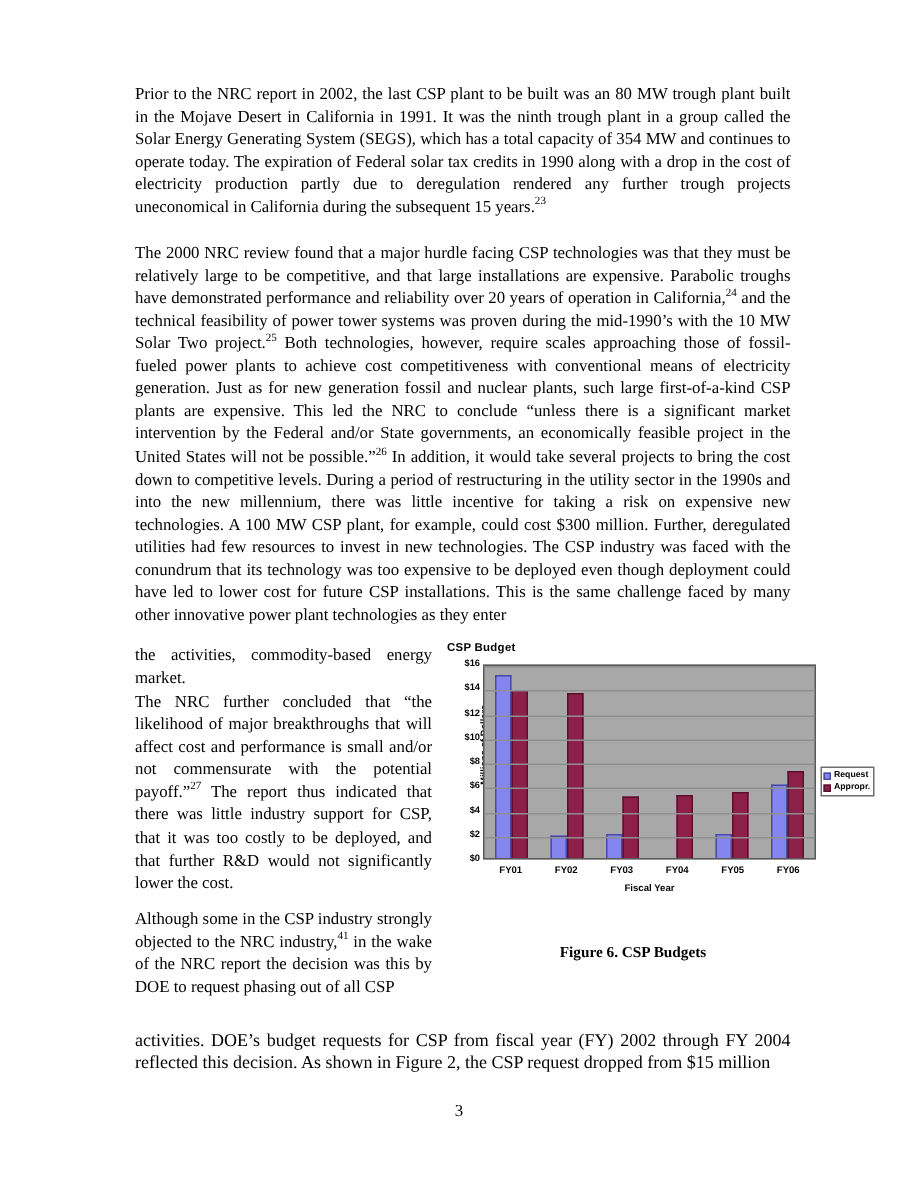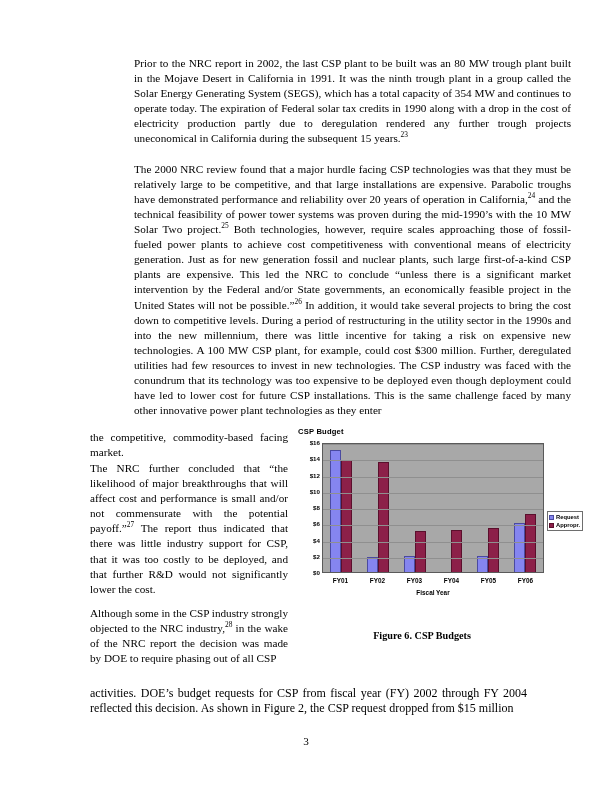--- a/index.html
+++ b/index.html
@@ -19,21 +19,20 @@
 
   
   .textcol {
     position: absolute;
     left: 90px;
     top: 56px;
     width: 437px;
     font-size: 11.2px;
     line-height: 15.1px;
     text-align: left;
-    margin-left: 44px;
   }
   .para {
     margin: 0 0 15.1px 0;
     text-align: justify;
     text-justify: inter-word;
   }
   .para:last-child { margin-bottom: 0; }
   sup {
     font-size: 7.4px;
     vertical-align: super;
@@ -250,29 +249,29 @@
 
 <div class="page">
 
   <div class="textcol">
     <p class="para"><span>Prior to the NRC report in 2002, the last CSP plant to be built was an 80 MW trough plant built in the Mojave Desert in California in 1991.  It was the ninth trough plant in a group called the Solar Energy Generating System (SEGS), which has a total capacity of 354 MW and continues to operate today.  The expiration of Federal solar tax credits in 1990 along with a drop in the cost of electricity production partly due to deregulation rendered any further trough projects uneconomical in California during the subsequent 15 years.</span><sup>23</sup></p>
 
     <p class="para"><span>The 2000 NRC review found that a major hurdle facing CSP technologies was that they must be relatively large to be competitive, and that large installations are expensive.  Parabolic troughs have demonstrated performance and reliability over 20 years of operation in California,</span><sup>24</sup><span> and the technical feasibility of power tower systems was proven during the mid-1990’s with the 10 MW Solar Two project.</span><sup>25</sup><span>  Both technologies, however, require scales approaching those of fossil-fueled power plants to achieve cost competitiveness with conventional means of electricity generation.  Just as for new generation fossil and nuclear plants, such large first-of-a-kind CSP plants are expensive.  This led the NRC to conclude “unless there is a significant market intervention by the Federal and/or State governments, an economically feasible project in the United States will not be possible.”</span><sup>26</sup><span>  In addition, it would take several projects to bring the cost down to competitive levels.  During a period of restructuring in the utility sector in the 1990s and into the new millennium, there was little incentive for taking a risk on expensive new technologies.  A 100 MW CSP plant, for example, could cost $300 million. Further, deregulated utilities had few resources to invest in new technologies.  The CSP industry was faced with the conundrum that its technology was too expensive to be deployed even though deployment could have led to lower cost for future CSP installations.  This is the same challenge faced by many other innovative power plant technologies as they enter</span></p>
   </div>
 
   <div class="narrowcol" id="p3-narrow">
-    <p class="para">the competitive, commodity-based facing market.</p>
+    <p class="para">the activities, commodity-based energy market.</p>
   </div>
 
   <div class="narrowcol" id="p4-narrow">
     <p class="para"><span>The NRC further concluded that “the likelihood of major breakthroughs that will affect cost and performance is small and/or not commensurate with the potential payoff.”</span><sup>27</sup><span>  The report thus indicated that there was little industry support for CSP, that it was too costly to be deployed, and that further R&amp;D would not significantly lower the cost.</span></p>
   </div>
 
   <div class="narrowcol" id="p5-narrow">
-    <p class="para"><span>Although some in the CSP industry strongly objected to the NRC industry,</span><sup>28</sup><span> in the wake of the NRC report the decision was made by DOE to require phasing out of all CSP</span></p>
+    <p class="para"><span>Although some in the CSP industry strongly objected to the NRC industry,</span><sup>41</sup><span> in the wake of the NRC report the decision was this by DOE to request phasing out of all CSP</span></p>
   </div>
 
   <div class="fullwidth-tail">
     <p class="para">activities.  DOE’s budget requests for CSP from fiscal year (FY) 2002 through FY 2004 reflected this decision.  As shown in Figure 2, the CSP request dropped from $15 million</p>
   </div>
 
   <div class="figure">
     <div class="chart-title">CSP Budget</div>
 
     <div class="chart-area">

